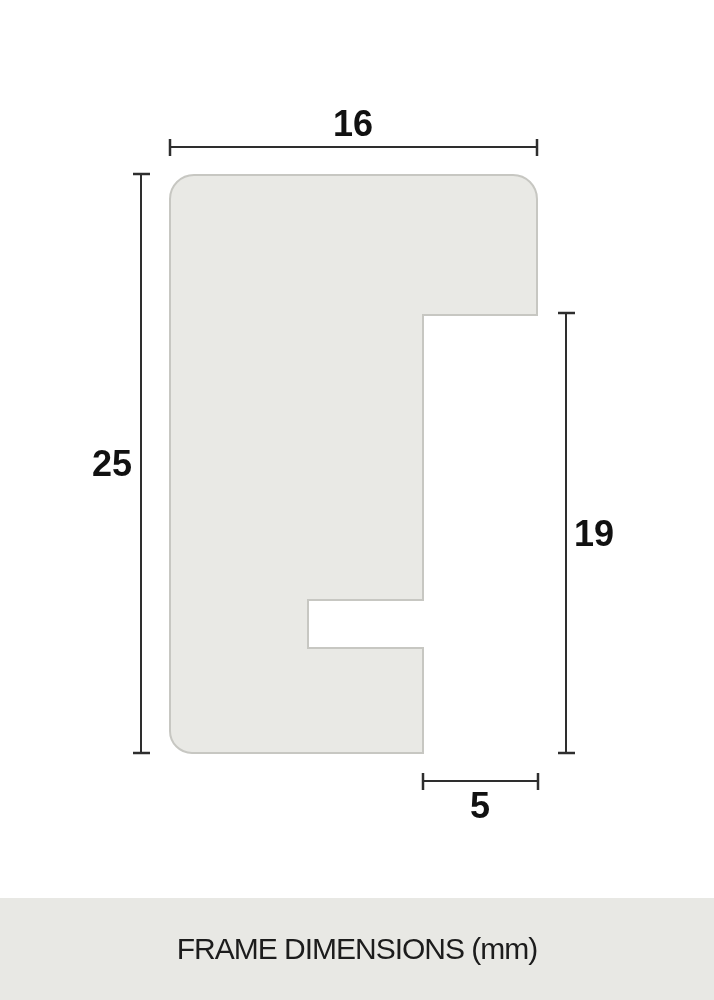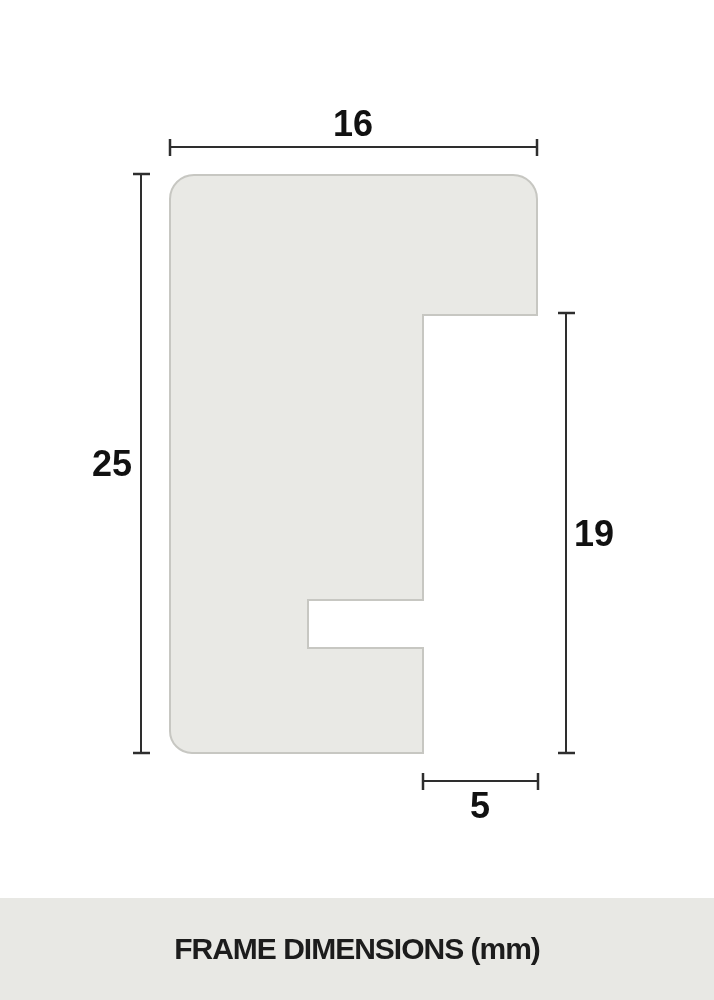--- a/index.html
+++ b/index.html
@@ -50,21 +50,21 @@
   }
   .footer-bar{
     position:absolute;left:0;top:898px;
     width:714px;height:102px;
     background:var(--footer-bg);
     display:flex;align-items:center;justify-content:center;
   }
   .footer-title{
     color:var(--footer-text);
     font-size:30px;
-    font-weight:700;
+    font-weight:400;
     letter-spacing:-1px;
     white-space:nowrap;
   }
 </style>
 </head>
 <body>
 
 <div class="stage">
 
   <div class="diagram-area">

